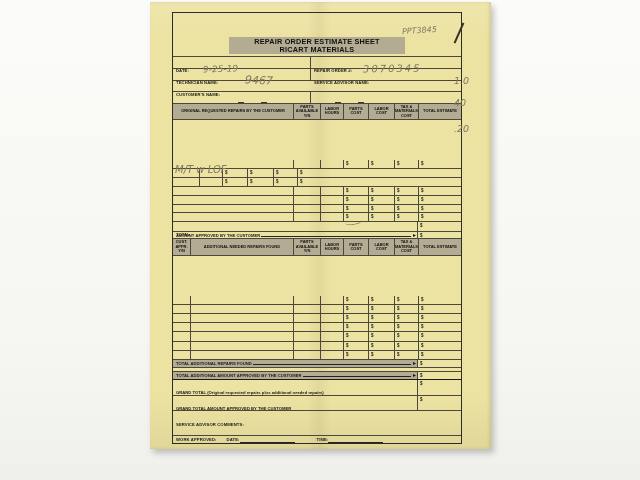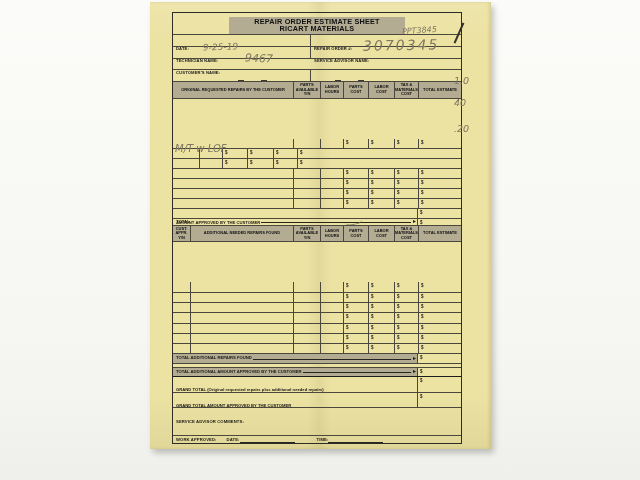--- a/index.html
+++ b/index.html
@@ -16,36 +16,36 @@
      linear-gradient(180deg,#fbfbf9 0%,#f6f6f2 70%,#efefeb 100%);}
   .paper{position:absolute;left:150px;top:2px;width:341px;height:447px;
      background:
        linear-gradient(90deg,rgba(0,0,0,0) 46%,rgba(90,80,40,.07) 49.6%,rgba(0,0,0,0) 53%),
        linear-gradient(180deg,rgba(255,255,255,.12) 0%,rgba(0,0,0,0) 8%,rgba(0,0,0,0) 88%,rgba(90,80,40,.08) 100%),
        var(--paper);
      box-shadow:3px 4px 6px rgba(0,0,0,.22), inset -2px 0 3px rgba(120,105,50,.18);}
   .form{position:absolute;left:22px;top:10px;width:290px;height:432px;
      border:1px solid #2e2c26;box-sizing:border-box;display:flex;flex-direction:column;}
   
-  .title-wrap{height:31px;display:flex;align-items:flex-end;justify-content:center;}
+  .title-wrap{height:31px;display:flex;align-items:flex-start;justify-content:center;margin-top:24px;}
   .title-band{width:176px;background:var(--band);text-align:center;padding:1px 0;}
   .title-band div{font-size:7.3px;font-weight:bold;line-height:7.5px;color:#111;letter-spacing:.2px;}
   
   .info{border-top:1px solid var(--line);}
   .irow{display:flex;border-bottom:1px solid var(--line);height:11px;align-items:flex-start;}
   .irow:nth-child(3){height:10px;}
   .icell{padding:1px 0 0 3px;box-sizing:border-box;height:100%;overflow:visible;white-space:nowrap;}
   .icell.left{width:138px;border-right:1px solid var(--line);}
   .icell.right{flex:1;}
   .flabel{font-size:4.2px;font-weight:bold;color:var(--ink);letter-spacing:.1px;}
   .cbox{display:inline-block;width:4px;height:4px;border:1px solid #3a3830;margin:0 1px 0 3px;vertical-align:-1px;background:rgba(255,255,255,.25);}
   
   .hw{font-family:"DejaVu Sans",sans-serif;font-style:italic;color:var(--pencil);white-space:nowrap;display:inline-block;}
   .hw-date{font-size:9px;margin-left:10px;transform:rotate(-2deg);margin-top:-1px;}
-  .hw-ro{font-size:14px;margin-left:6px;letter-spacing:2px;transform:rotate(-1deg);margin-top:-1px;}
+  .hw-ro{font-size:10px;margin-left:6px;letter-spacing:2px;transform:rotate(-1deg);margin-top:-1px;}
   .hw-tech{font-size:11px;margin-left:22px;transform:rotate(3deg);margin-top:-2px;}
   .hw-desc{font-size:10px;position:relative;top:-1px;left:2px;z-index:3;}
   .hw-note{position:absolute;font-size:8px;transform:rotate(-4deg);z-index:4;}
   .hw-margin{position:absolute;left:304px;font-size:9.5px;z-index:4;}
   .pen-stroke{position:absolute;left:308px;top:20px;height:22px;width:0;border-left:2px solid #33312c;transform:rotate(24deg);z-index:4;}
   .scribble{position:absolute;width:17px;height:6px;border-bottom:1.5px solid rgba(110,104,86,.75);border-radius:50%;transform:rotate(-10deg);z-index:3;}
   
   .thead{display:flex;background:var(--band);border-bottom:1px solid var(--line);}
   .th{font-size:4px;font-weight:bold;text-align:center;color:#111;
       display:flex;align-items:center;justify-content:center;line-height:1.15;

